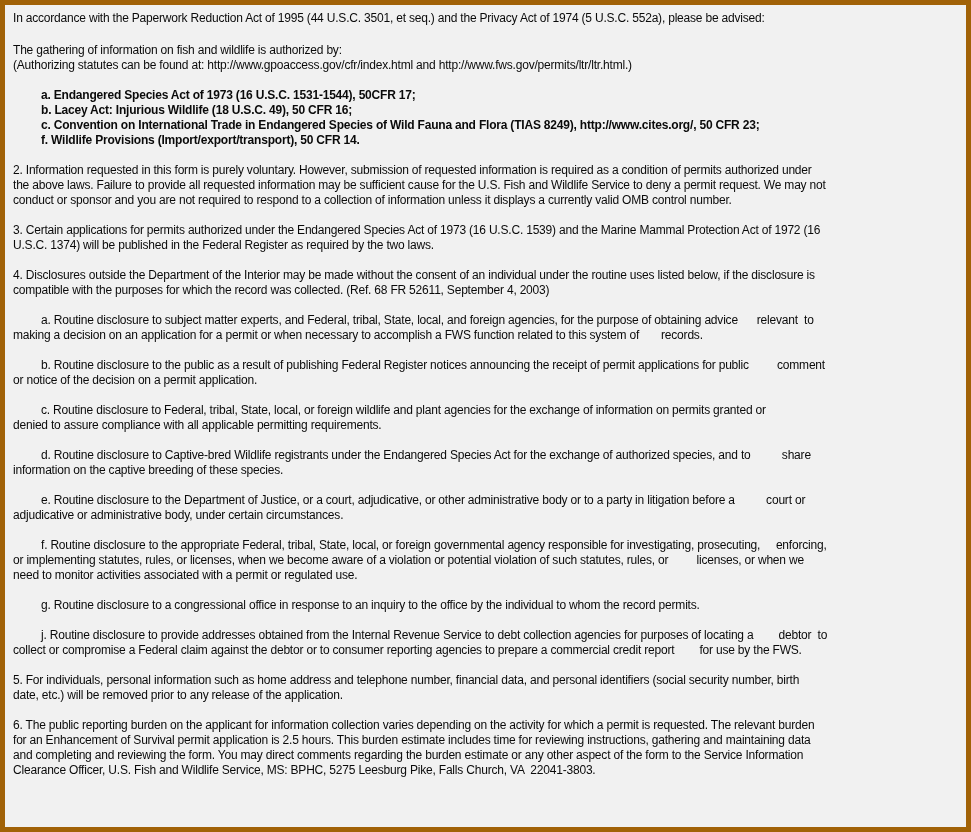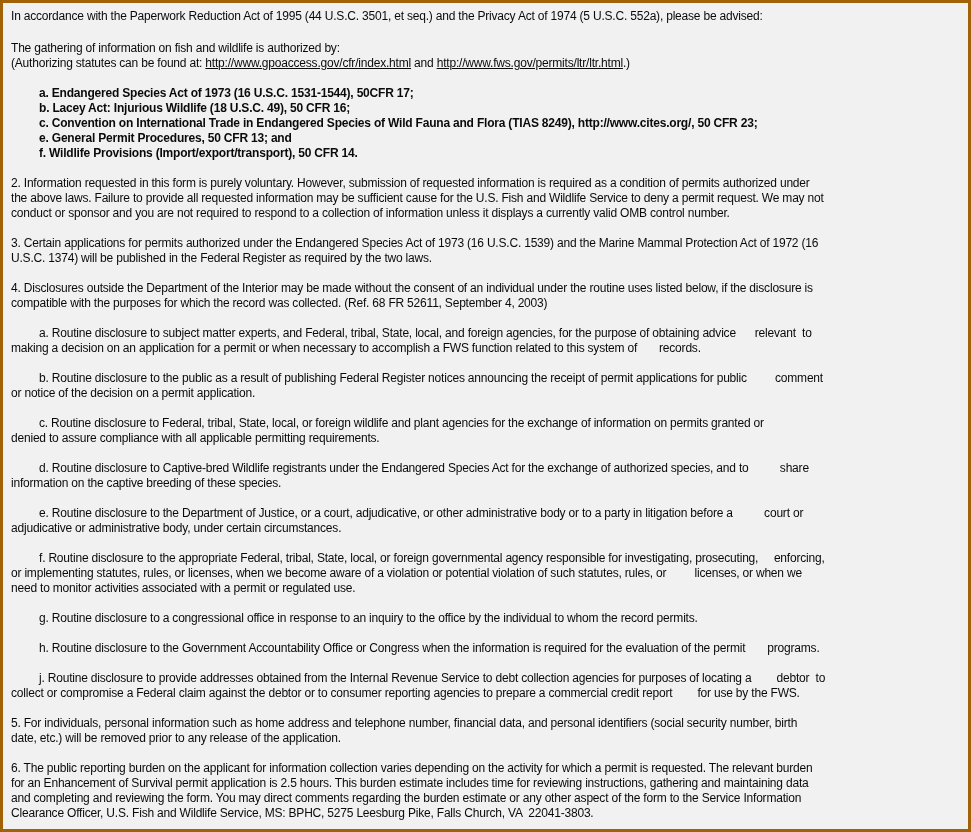--- a/index.html
+++ b/index.html
@@ -1,59 +1,57 @@
 <!DOCTYPE html>
 <html><head>
 <meta charset="utf-8">
 <style>
   html, body { margin: 0; padding: 0; background: #ffffff; }
   .doc {
     box-sizing: border-box;
     width: 971px;
     height: 832px;
-    border: 3px solid #a16207;
+    border: 5px solid #a16207;
     background: #f1f1f1;
     color: #0a0a0a;
     padding: 6px 8px;
     overflow: hidden;
     font-family: "Liberation Sans", "DejaVu Sans", sans-serif;
     font-size: 12px;
     line-height: 15px;
     letter-spacing: -0.2px;
   }
   [data-bind] { white-space: pre-wrap; }
   .para { margin: 0 0 15px 0; }
   .para.last { margin-bottom: 0; }
   .auth-section { margin: 17px 0 15px 0; }
   .statutes { margin: 0 0 15px 28px; font-weight: bold; }
   .sub { text-indent: 28px; margin-top: 12px; }
   .link {
     color: inherit;
-    text-decoration: underline;
     cursor: pointer;
     text-align: right;
   }
 </style>
 </head>
 <body>
 
 <div class="doc">
 
   <div class="para" data-bind="doc.intro">In accordance with the Paperwork Reduction Act of 1995 (44 U.S.C. 3501, et seq.) and the Privacy Act of 1974 (5 U.S.C. 552a), please be advised:</div>
 
   <div class="auth-section">
     <div data-bind="doc.authorization.line1">The gathering of information on fish and wildlife is authorized by:</div>
     <div><span data-bind="doc.authorization.line2_prefix">(Authorizing statutes can be found at: </span><a class="link" data-bind="doc.authorization.link1">http://www.gpoaccess.gov/cfr/index.html</a><span data-bind="doc.authorization.line2_and"> and </span><a class="link" data-bind="doc.authorization.link2">http://www.fws.gov/permits/ltr/ltr.html</a><span data-bind="doc.authorization.line2_suffix">.)</span></div>
   </div>
 
   <div class="statutes">
     <div data-bind="doc.statutes.0">a. Endangered Species Act of 1973 (16 U.S.C. 1531-1544), 50CFR 17;</div>
     <div data-bind="doc.statutes.1">b. Lacey Act: Injurious Wildlife (18 U.S.C. 49), 50 CFR 16;</div>
     <div data-bind="doc.statutes.2">c. Convention on International Trade in Endangered Species of Wild Fauna and Flora (TIAS 8249), http://www.cites.org/, 50 CFR 23;</div>
-    <div data-bind="doc.statutes.4">e. General Permit Procedures, 50 CFR 13; and</div>
     <div data-bind="doc.statutes.5">f. Wildlife Provisions (Import/export/transport), 50 CFR 14.</div>
   </div>
 
   <div class="para" data-bind="doc.p2">2. Information requested in this form is purely voluntary. However, submission of requested information is required as a condition of permits authorized under
 the above laws. Failure to provide all requested information may be sufficient cause for the U.S. Fish and Wildlife Service to deny a permit request. We may not
 conduct or sponsor and you are not required to respond to a collection of information unless it displays a currently valid OMB control number.</div>
 
   <div class="para" data-bind="doc.p3">3. Certain applications for permits authorized under the Endangered Species Act of 1973 (16 U.S.C. 1539) and the Marine Mammal Protection Act of 1972 (16
 U.S.C. 1374) will be published in the Federal Register as required by the two laws.</div>
 
@@ -67,21 +65,20 @@
   <div class="para sub" data-bind="doc.routine_uses.2">c. Routine disclosure to Federal, tribal, State, local, or foreign wildlife and plant agencies for the exchange of information on permits granted or
 denied to assure compliance with all applicable permitting requirements.</div>
   <div class="para sub" data-bind="doc.routine_uses.3">d. Routine disclosure to Captive-bred Wildlife registrants under the Endangered Species Act for the exchange of authorized species, and to          share
 information on the captive breeding of these species.</div>
   <div class="para sub" data-bind="doc.routine_uses.4">e. Routine disclosure to the Department of Justice, or a court, adjudicative, or other administrative body or to a party in litigation before a          court or
 adjudicative or administrative body, under certain circumstances.</div>
   <div class="para sub" data-bind="doc.routine_uses.5">f. Routine disclosure to the appropriate Federal, tribal, State, local, or foreign governmental agency responsible for investigating, prosecuting,     enforcing,
 or implementing statutes, rules, or licenses, when we become aware of a violation or potential violation of such statutes, rules, or         licenses, or when we
 need to monitor activities associated with a permit or regulated use.</div>
   <div class="para sub" data-bind="doc.routine_uses.6">g. Routine disclosure to a congressional office in response to an inquiry to the office by the individual to whom the record permits.</div>
-  <div class="para sub" data-bind="doc.routine_uses.7">h. Routine disclosure to the Government Accountability Office or Congress when the information is required for the evaluation of the permit       programs.</div>
   <div class="para sub" data-bind="doc.routine_uses.8">j. Routine disclosure to provide addresses obtained from the Internal Revenue Service to debt collection agencies for purposes of locating a        debtor  to
 collect or compromise a Federal claim against the debtor or to consumer reporting agencies to prepare a commercial credit report        for use by the FWS.</div>
 
   <div class="para" data-bind="doc.p5">5. For individuals, personal information such as home address and telephone number, financial data, and personal identifiers (social security number, birth
 date, etc.) will be removed prior to any release of the application.</div>
 
   <div class="para last" data-bind="doc.p6">6. The public reporting burden on the applicant for information collection varies depending on the activity for which a permit is requested. The relevant burden
 for an Enhancement of Survival permit application is 2.5 hours. This burden estimate includes time for reviewing instructions, gathering and maintaining data
 and completing and reviewing the form. You may direct comments regarding the burden estimate or any other aspect of the form to the Service Information
 Clearance Officer, U.S. Fish and Wildlife Service, MS: BPHC, 5275 Leesburg Pike, Falls Church, VA  22041-3803.</div>

